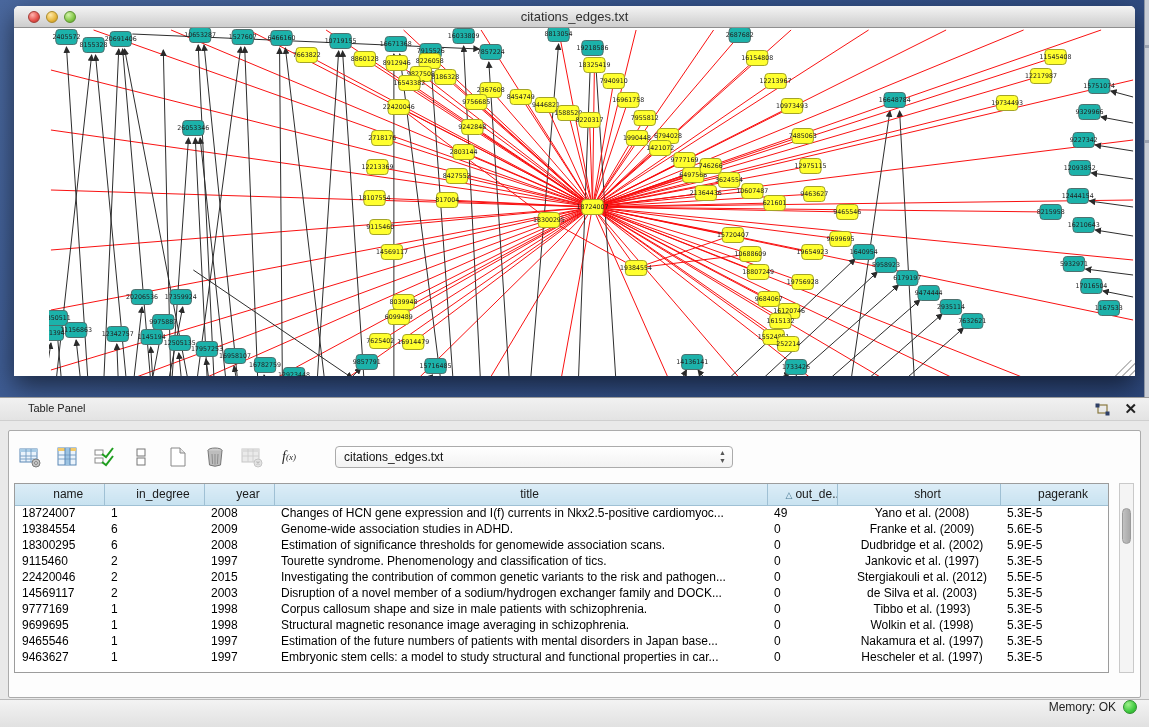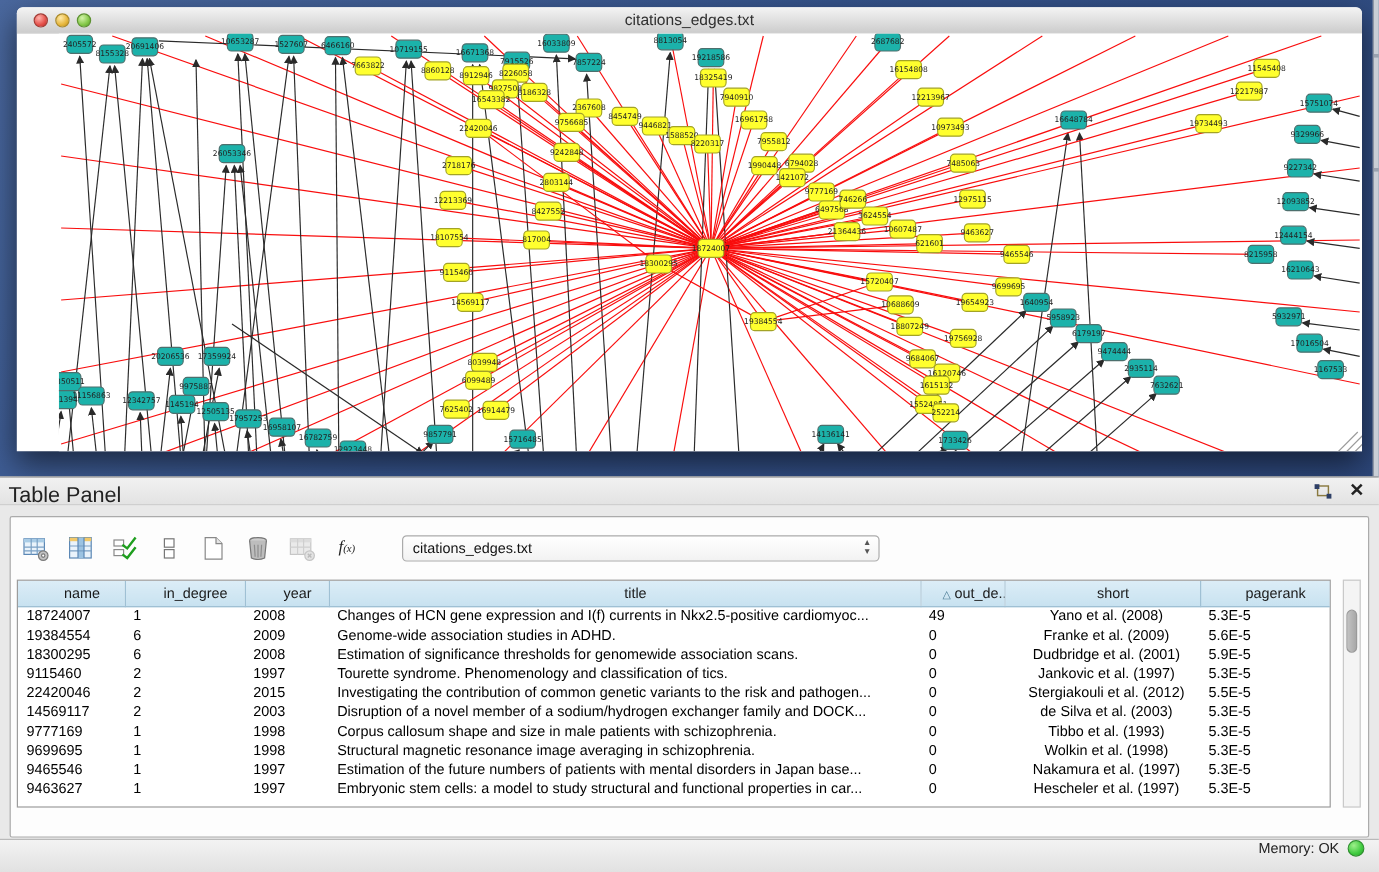--- a/index.html
+++ b/index.html
@@ -27,21 +27,21 @@
 
   .canvas { position:absolute; top:22px; left:0; right:0; bottom:0; background:#fff; overflow:hidden;margin-left:35px; }
   .canvas svg { width:100%; height:100%; display:block; }
   .grip { position:absolute; right:2px; bottom:2px; width:20px; height:20px; }
   .grip i { position:absolute; background:#9a9a9a; width:24px; height:1px; transform:rotate(-45deg); display:block;}
   .grip i:nth-child(1){ left:-2px; top:14px;} .grip i:nth-child(2){ left:2px; top:17px;} .grip i:nth-child(3){ left:6px; top:20px;}
 
   
   .panel-header { position:absolute; top:397px; left:0; width:1149px; height:24px;
     background:linear-gradient(#f1f1f1,#e3e3e3); border-top:1px solid #9b9b9b; border-bottom:1px solid #cfcfcf; }
-  .panel-header .ph-title { position:absolute; left:7px; top:4px; font-size:18px; color:#222; }
+  .panel-header .ph-title { position:absolute; left:28px; top:4px; font-size:11px; color:#222; }
   .ph-icons { position:absolute; right:12px; top:3px; display:flex; gap:14px; align-items:center; }
   .float-ic svg { display:block; }
   .close-x { font-size:15px; font-weight:bold; color:#222; line-height:16px; cursor:default; }
 
   .panel-inner { position:absolute; top:430px; left:8px; width:1133px; height:268px;
     background:#fdfdfd; border:1px solid #ababab; border-radius:2px; }
 
   .toolbar { position:absolute; top:8px; left:8px; height:36px; display:flex; align-items:center; gap:11px; }
   .tbtn { width:26px; height:26px; display:flex; align-items:center; justify-content:center; }
   .fx { font-family:"Liberation Serif", serif; font-style:italic; font-size:14px; color:#222; }
@@ -868,21 +868,21 @@
             <td>0</td>
             <td class="c-center">Franke et al. (2009)</td>
             <td>5.6E-5</td>
           </tr>
           <tr>
             <td>18300295</td>
             <td>6</td>
             <td>2008</td>
             <td>Estimation of significance thresholds for genomewide association scans.</td>
             <td>0</td>
-            <td class="c-center">Dudbridge et al. (2001)</td>
+            <td class="c-center">Dudbridge et al. (2002)</td>
             <td>5.9E-5</td>
           </tr>
           <tr>
             <td>9115460</td>
             <td>2</td>
             <td>1997</td>
             <td>Tourette syndrome. Phenomenology and classification of tics.</td>
             <td>0</td>
             <td class="c-center">Jankovic et al. (1997)</td>
             <td>5.3E-5</td>

